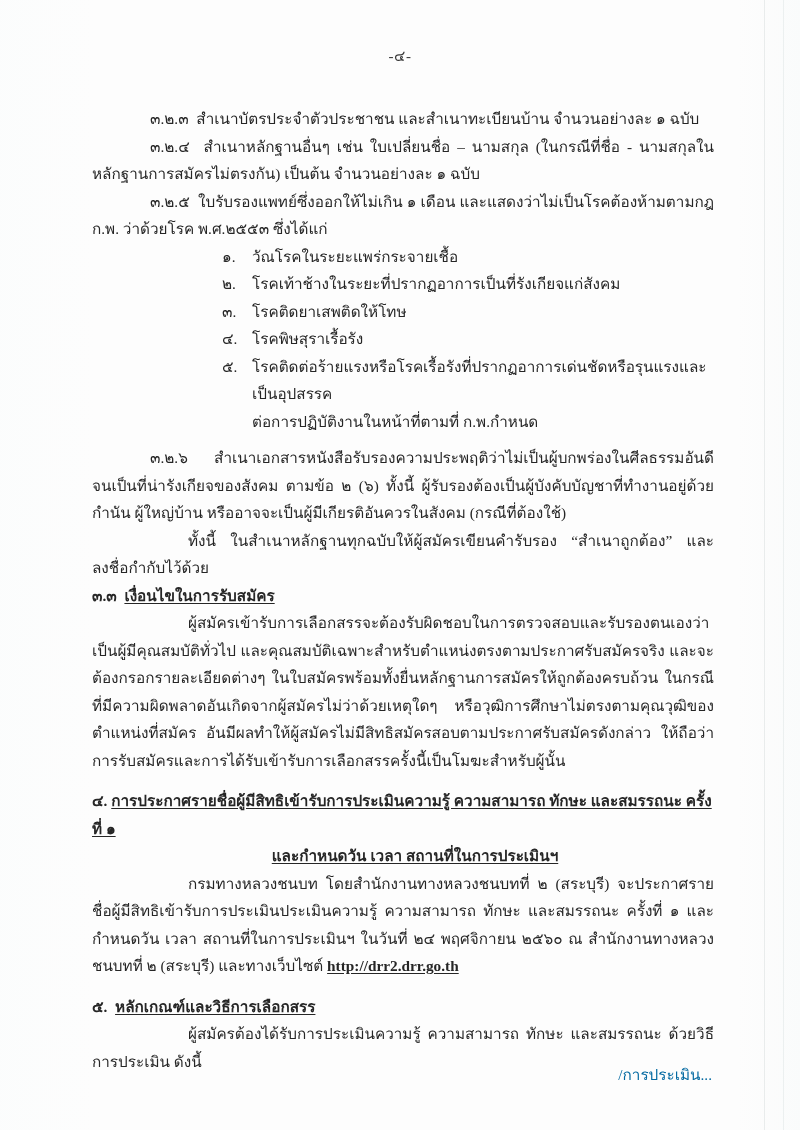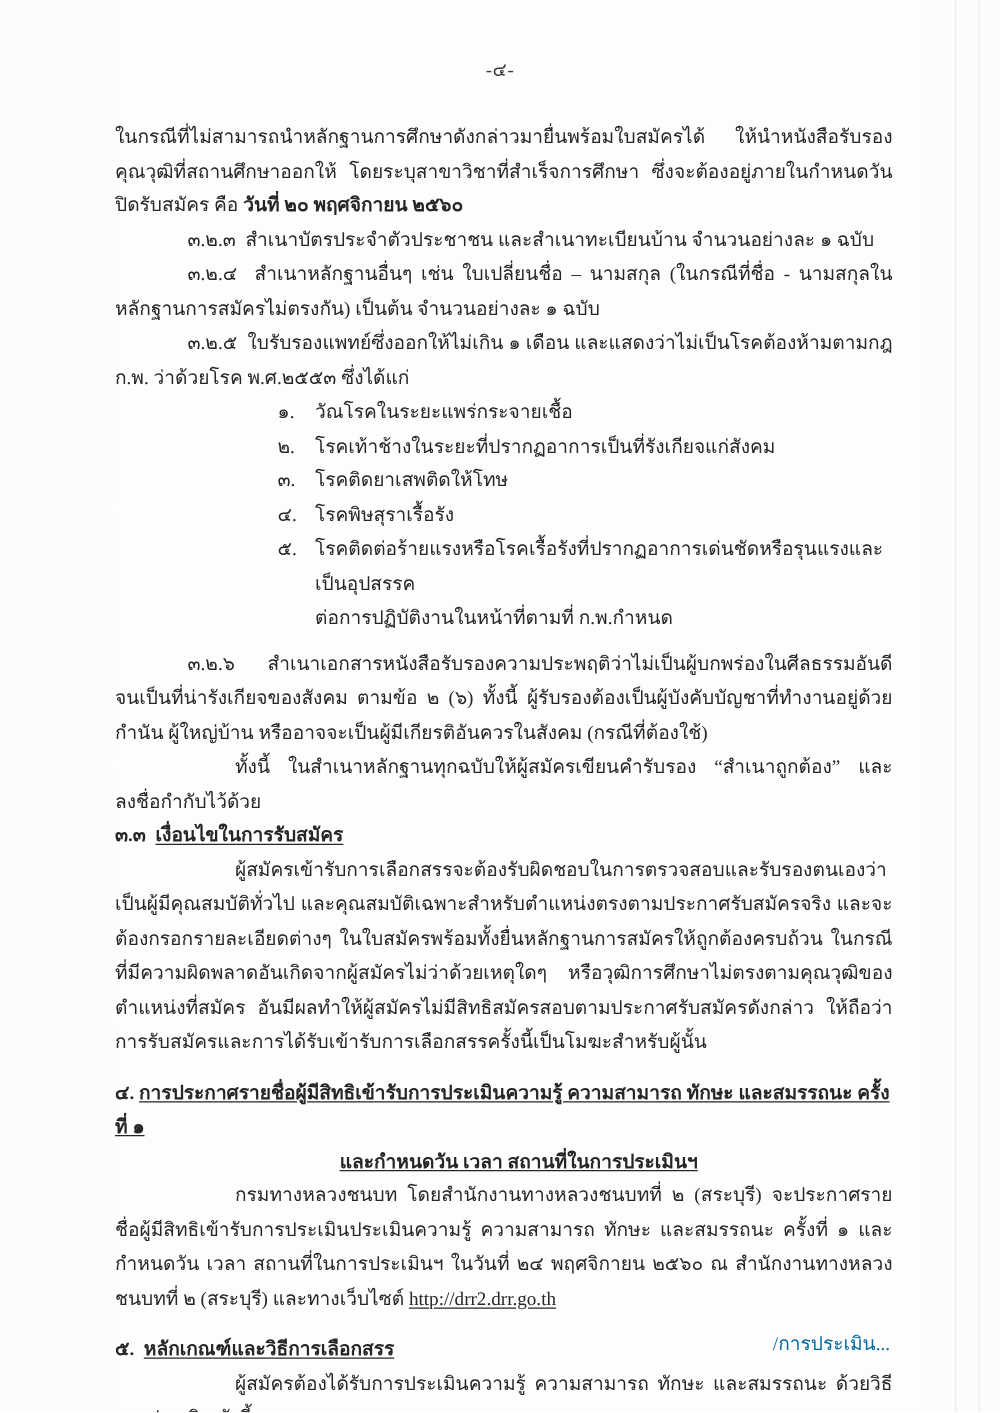--- a/index.html
+++ b/index.html
@@ -64,21 +64,21 @@
     margin: 0;
     text-align: justify;
     text-justify: inter-word;
   }
   .para + .para { margin-top: 0; }
 
   .indent-1 { text-indent: 58px; }
   .indent-2 { text-indent: 96px; }
 
   .b { font-weight: bold; }
-  .u { text-decoration: underline; text-underline-offset: 2px; }
+  .u { text-decoration: underline; text-underline-offset: 2px; font-weight: bold; }
   .bu { font-weight: bold; text-decoration: underline; text-underline-offset: 2px; }
 
   .list-block {
     margin: 0;
     padding: 0;
     list-style: none;
   }
   .list-block .row {
     display: flex;
     align-items: flex-start;
@@ -124,21 +124,20 @@
 <div class="page">
 
   <div class="scan-tint"></div>
   <div class="scan-line l1"></div>
   <div class="scan-line l2"></div>
 
   <div class="page-number">-๔-</div>
 
   <div class="content">
 
-    <p class="para"><span>ในกรณีที่ไม่สามารถนำหลักฐานการศึกษาดังกล่าวมายื่นพร้อมใบสมัครได้ ให้นำหนังสือรับรองคุณวุฒิที่สถานศึกษาออกให้ โดยระบุสาขาวิชาที่สำเร็จการศึกษา ซึ่งจะต้องอยู่ภายในกำหนดวันปิดรับสมัคร คือ </span><span class="b">วันที่ ๒๐ พฤศจิกายน ๒๕๖๐</span></p>
 
     <p class="para indent-1 sec-block-tight"><span>๓.๒.๓</span>&nbsp;&nbsp;<span>สำเนาบัตรประจำตัวประชาชน  และสำเนาทะเบียนบ้าน  จำนวนอย่างละ  ๑ ฉบับ</span></p>
 
     <p class="para indent-1"><span>๓.๒.๔</span>&nbsp;&nbsp;<span>สำเนาหลักฐานอื่นๆ เช่น ใบเปลี่ยนชื่อ – นามสกุล  (ในกรณีที่ชื่อ - นามสกุลในหลักฐานการสมัครไม่ตรงกัน) เป็นต้น  จำนวนอย่างละ  ๑  ฉบับ</span></p>
 
     <p class="para indent-1"><span>๓.๒.๕</span>&nbsp;&nbsp;<span>ใบรับรองแพทย์ซึ่งออกให้ไม่เกิน  ๑ เดือน  และแสดงว่าไม่เป็นโรคต้องห้ามตามกฎ ก.พ. ว่าด้วยโรค พ.ศ.๒๕๕๓  ซึ่งได้แก่</span></p>
 
     <div class="list-block">
       <div class="row">
         <span class="num">๑.</span>

